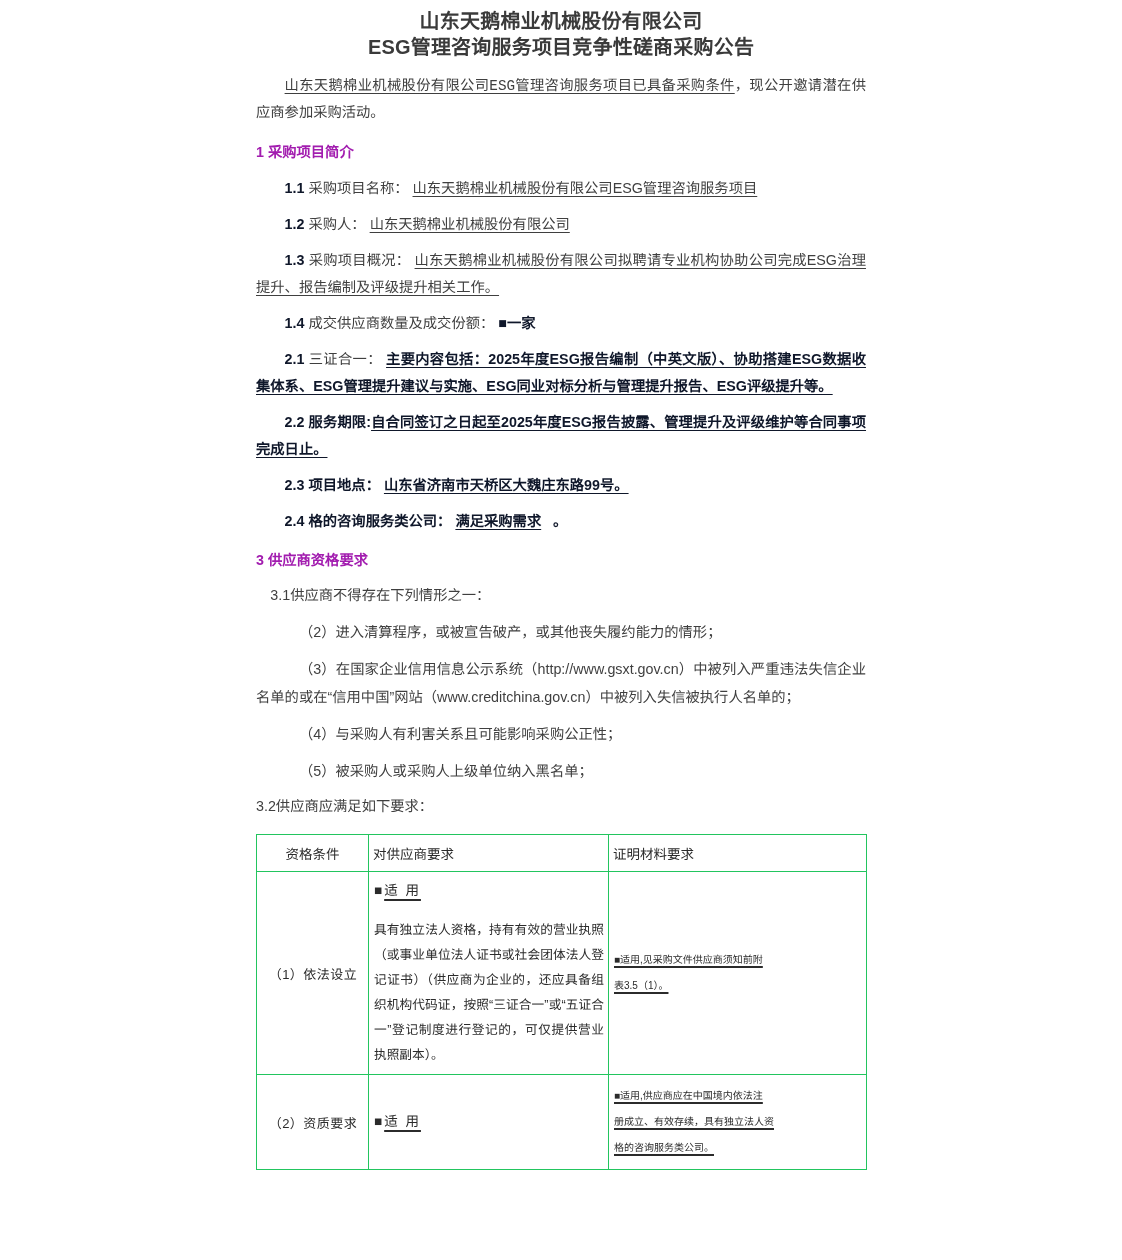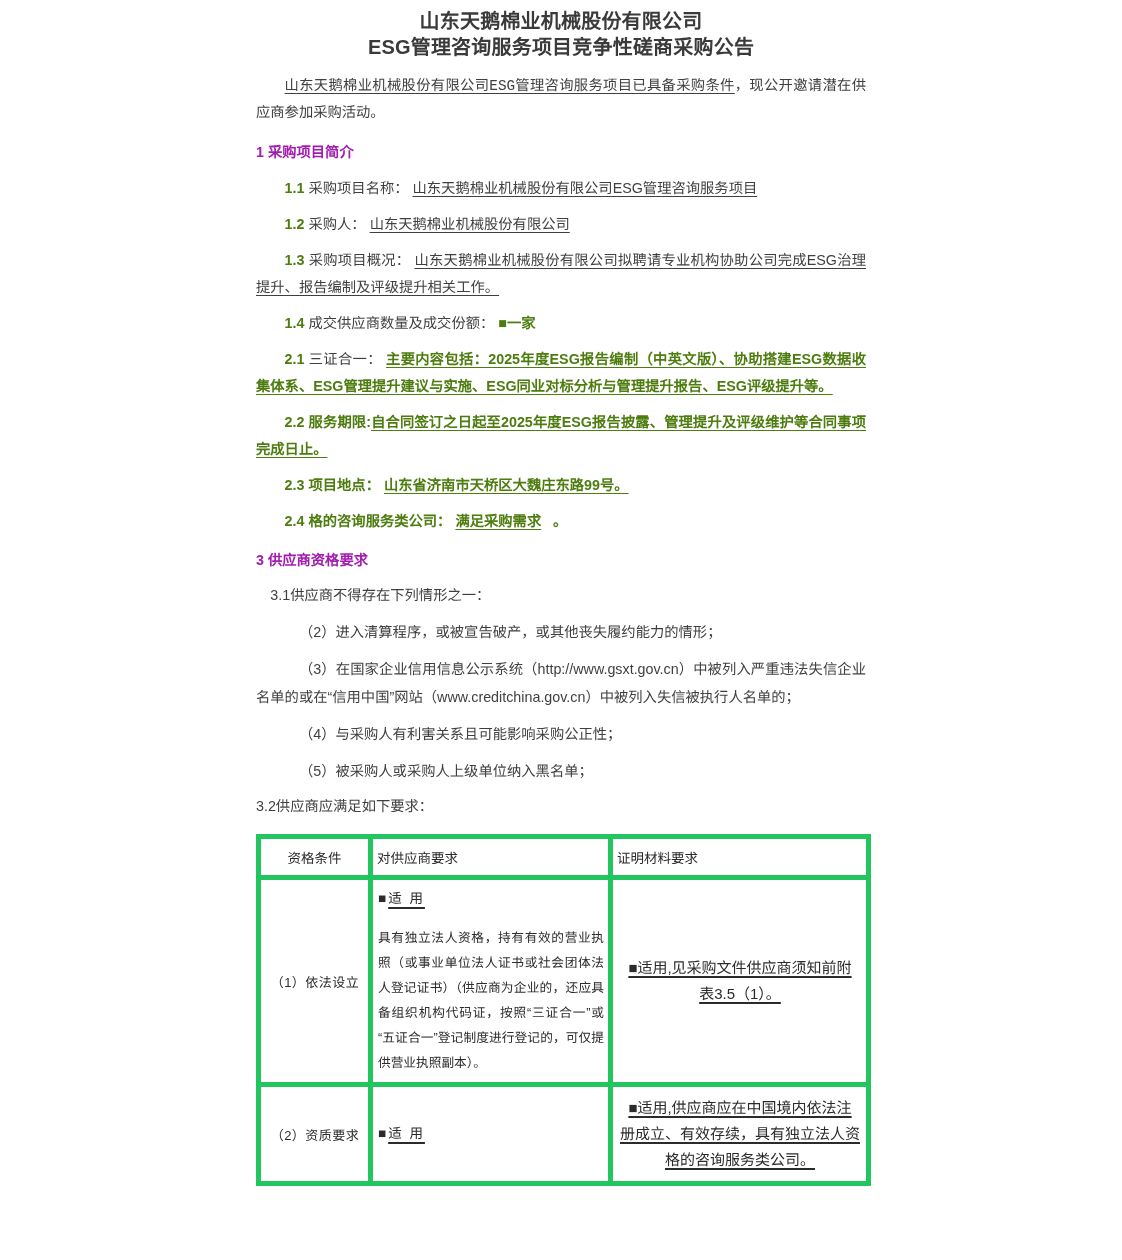--- a/index.html
+++ b/index.html
@@ -62,21 +62,21 @@
 
   .item {
     font-size: 14.3px;
     line-height: 27px;
     margin: 9px 0 0 0;
     text-indent: 2em;
     color: #3f3f3f;
     text-align: justify;
     text-justify: inter-ideograph;
   }
-  .item .lbl { font-weight: bold; color: #4d7c0f; }
+  .item .lbl { font-weight: bold; color: #0f172a; }
 
   .item-noind {
     font-size: 14.3px;
     line-height: 27px;
     margin: 8px 0 0 0;
     text-indent: 1em;
     color: #3f3f3f;
   }
   .item-flat {
     font-size: 14.3px;
@@ -99,21 +99,21 @@
 
   
   .tbl-wrap { margin-top: 14px; }
   table.qual {
     border-collapse: collapse;
     width: 610px;
     table-layout: fixed;
     font-size: 13px;
   }
   table.qual td, table.qual th {
-    border: 5px solid #22c55e;
+    border: 1px solid #22c55e;
     vertical-align: middle;
     padding: 6px 4px 6px 5px;
     color: #2b2b2b;
     font-weight: normal;
     overflow: visible;
   }
   table.qual th {
     font-family: "Liberation Serif", "DejaVu Serif", serif;
     font-size: 13.5px;
     height: 30px;
@@ -135,28 +135,27 @@
   td.c2 {
     font-size: 12.7px;
     line-height: 25px;
     color: #333;
     text-align: justify;
     text-justify: inter-ideograph;
     padding-left: 6px;
     padding-right: 2px;
   }
   td.c3 {
-    font-size: 15px;
+    font-size: 10px;
     font-weight: bold;
     line-height: 26px;
     color: #121212;
     padding-left: 3px;
     padding-right: 0;
     white-space: nowrap;
-    text-align: center;
   }
   td.c3 .wrapline { display: block; }
   .app-u { text-decoration: underline; text-underline-offset: 3px; text-decoration-thickness: 1.6px; }
   .mid-app {
     font-size: 13.5px;
     letter-spacing: 2px;
     color: #2b2b2b;
   }
   .mid-app u { text-underline-offset: 4px; text-decoration-thickness: 2px; }
   .c2-body { display: block; margin-top: 14px; }

